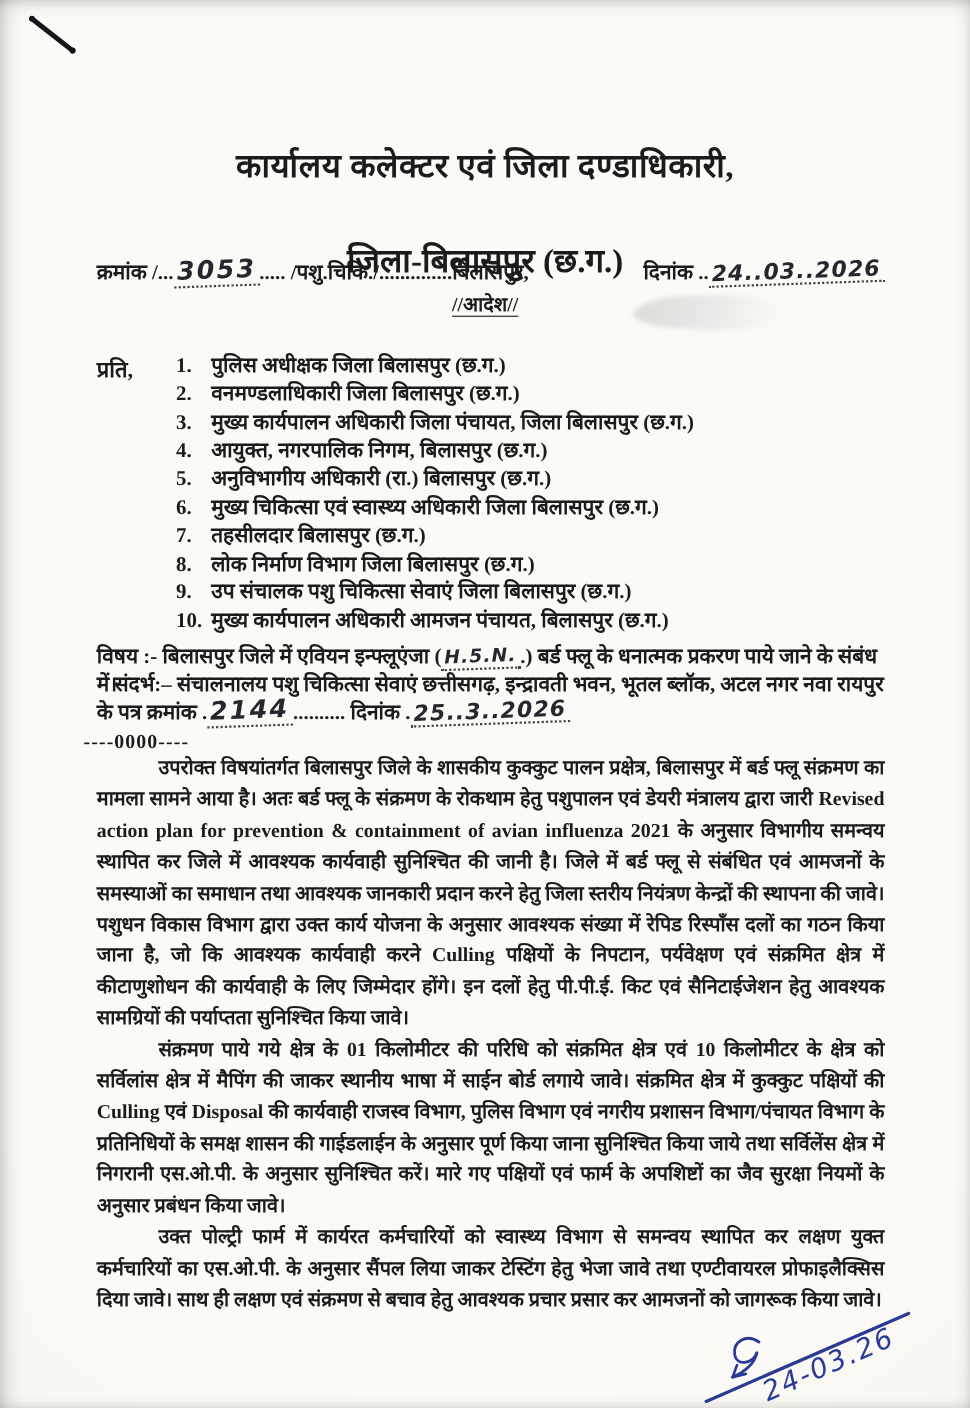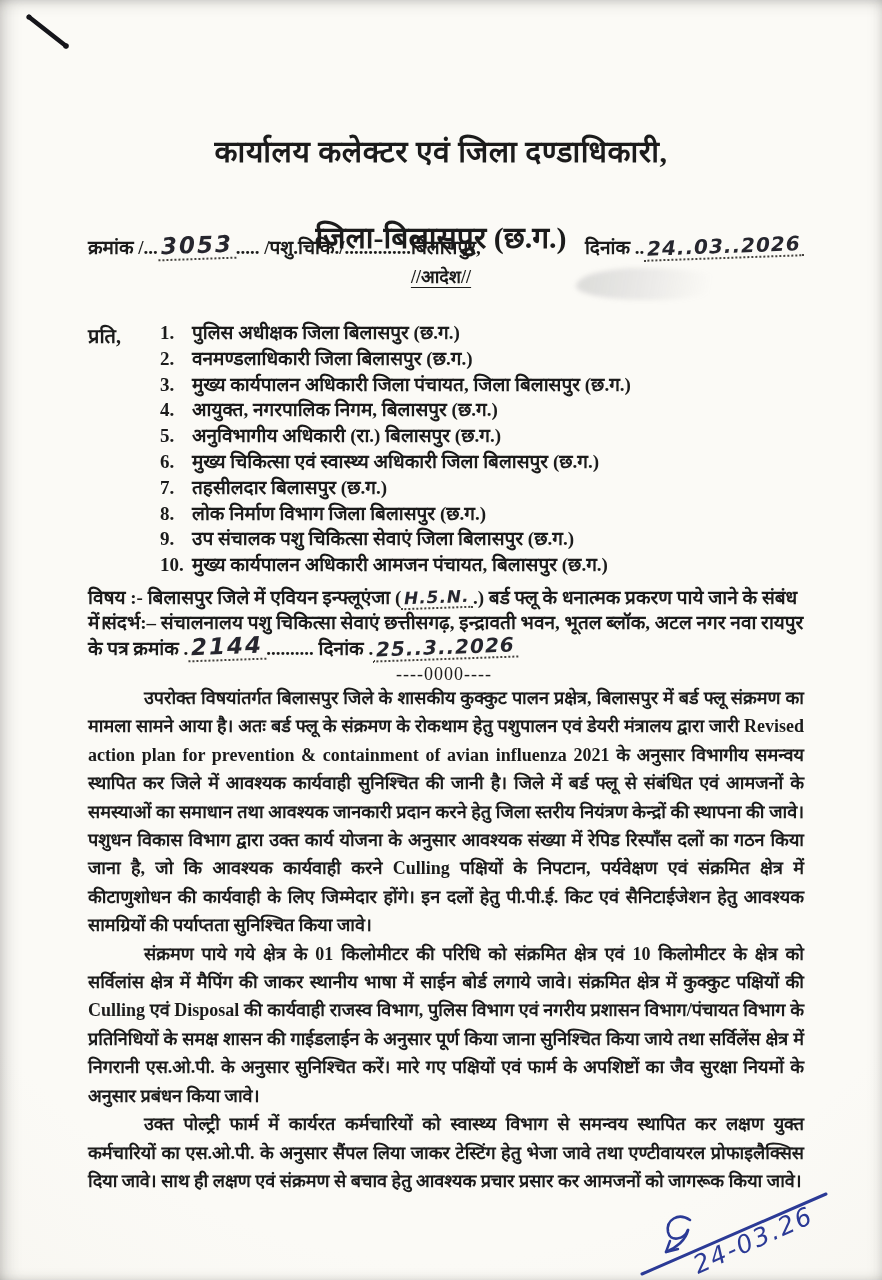--- a/index.html
+++ b/index.html
@@ -45,21 +45,21 @@
   }
   .prati{position:absolute;top:274px;left:88px;font-size:20px;font-weight:700;margin-top:48px;}
   
   .recipients{position:absolute;top:320px;left:160px;width:640px;font-size:19px;font-weight:700;}
   .rcpt{display:flex;line-height:25.8px;}
   .rcpt .no{width:32px;flex:0 0 32px;}
   
   .subject{position:absolute;top:585px;left:88px;width:722px;font-size:19px;font-weight:700;line-height:25px;}
   .refline1{position:absolute;top:610px;left:88px;width:722px;font-size:19px;font-weight:700;line-height:25px;margin-left:16px;}
   .refline2{position:absolute;top:636px;left:88px;width:722px;font-size:19px;font-weight:700;line-height:26px;}
-  .sep{position:absolute;top:664px;left:88px;width:712px;text-align:center;font-size:18px;font-weight:400;letter-spacing:1px;}
+  .sep{position:absolute;top:664px;left:76px;width:712px;font-size:18px;font-weight:700;letter-spacing:1px;}
   
   .docbody{position:absolute;top:684px;left:88px;width:716px;font-size:18px;font-weight:600;line-height:28.4px;text-align:justify;}
   .docbody p{margin:0;text-indent:56px;}
   .eng{font-weight:700;font-family:"Liberation Serif", serif;}
   
   .signature{position:absolute;right:2px;bottom:0;width:252px;height:98px;overflow:visible;}
 </style>
 </head>
 <body>
 

